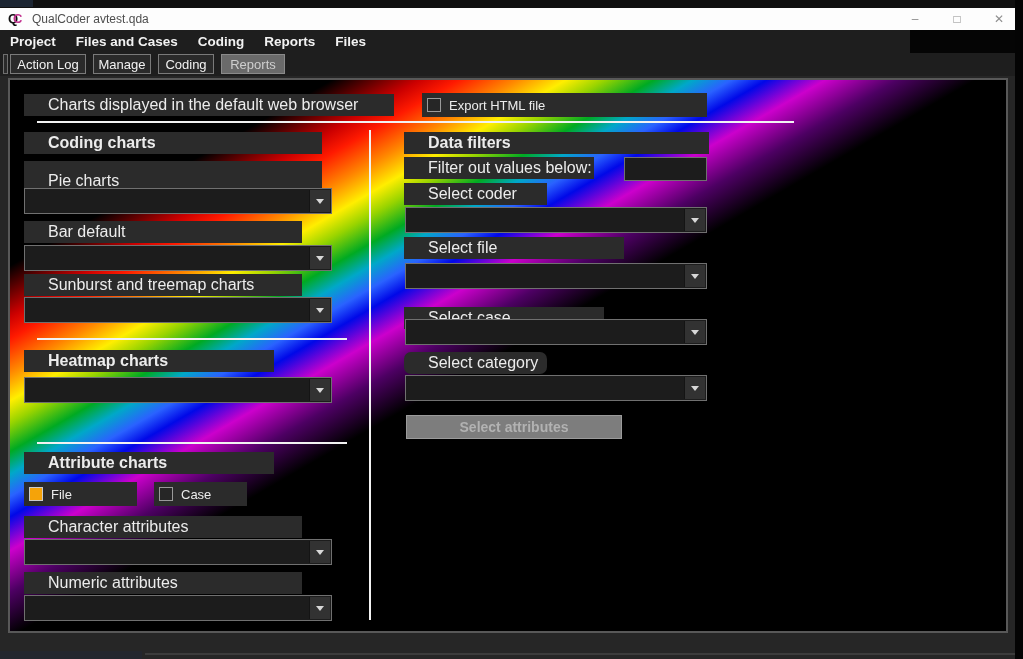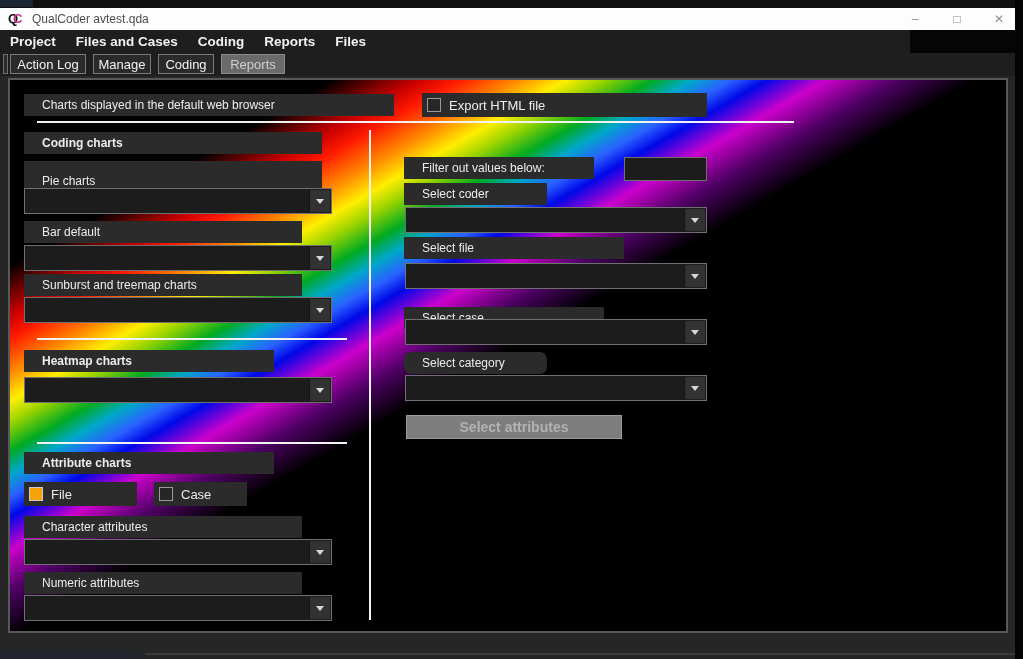--- a/index.html
+++ b/index.html
@@ -42,22 +42,22 @@
                #000 0%, #000 16.5%,
                #cc0000 21%, #ff1a00 23%,
                #ff8800 26%, #ffee00 28.5%,
                #99d400 30.5%, #00aa22 33%,
                #00a8c8 35%, #2a62ff 37%,
                #0008e8 38.8%, #cc00cc 41.8%,
                #4d0063 45.5%, #000 49.5%, #000 100%);
   }
 
   
-  .lbl { position:absolute; background:#2b2b2b; color:#ececec; font-size:12px;
-         display:flex; align-items:center; padding-left:18px; white-space:nowrap; }
+  .lbl { position:absolute; background:#2b2b2b; color:#ececec; font-size:16px;
+         display:flex; align-items:center; padding-left:24px; white-space:nowrap; }
   .lbl.bold { font-weight:bold; }
 
   .combo { position:absolute; background:#1c1c1c; border:1px solid #707070; height:26px; }
   .combo .val { position:absolute; left:6px; top:4px; right:26px; color:#ddd; font-size:13px;
                 overflow:hidden; white-space:nowrap; }
   .combo .arrow-box { position:absolute; right:1px; top:1px; bottom:1px; width:21px;
                       background:#323232; border-left:1px solid #141414;
                       display:flex; align-items:center; justify-content:center; }
   .combo .arrow-box .tri { width:0; height:0; border-left:4px solid transparent;
                            border-right:4px solid transparent; border-top:5px solid #d8d8d8; }
@@ -188,20 +188,21 @@
       <div class="lbl" style="left:14px; top:492px; width:278px; height:22px;">Numeric attributes</div>
       <div class="combo" style="left:14px; top:515px; width:308px;">
         <span class="val"></span>
         <span class="arrow-box">
             <span class="tri"></span>
           </span>
       </div>
 
       <div class="sep-v" style="left:359px; top:50px; height:490px;"></div>
 
+      <div class="lbl bold" style="left:394px; top:52px; width:305px; height:22px;">Data filters</div>
 
       <div class="lbl" style="left:394px; top:77px; width:190px; height:22px;">Filter out values below:</div>
       <input class="text-input" style="left: 614px; top: 77px; width: 83px; height: 24px;" value="">
 
       <div class="lbl" style="left:394px; top:103px; width:143px; height:22px;">Select coder</div>
       <div class="combo" style="left:395px; top:127px; width:302px;">
         <span class="val"></span>
         <span class="arrow-box">
             <span class="tri"></span>
           </span>

